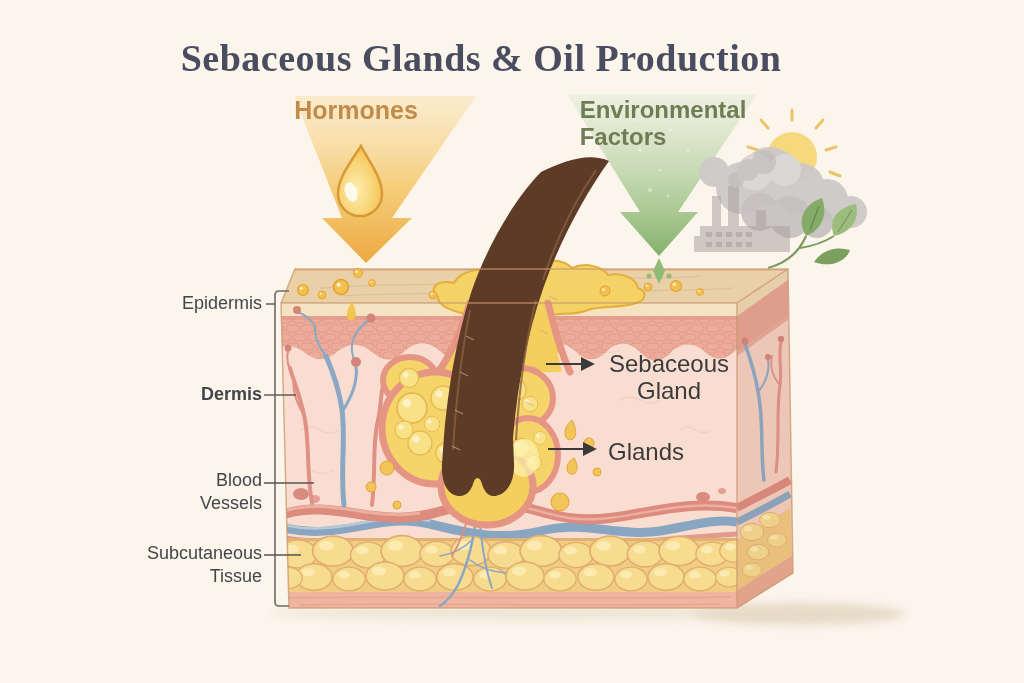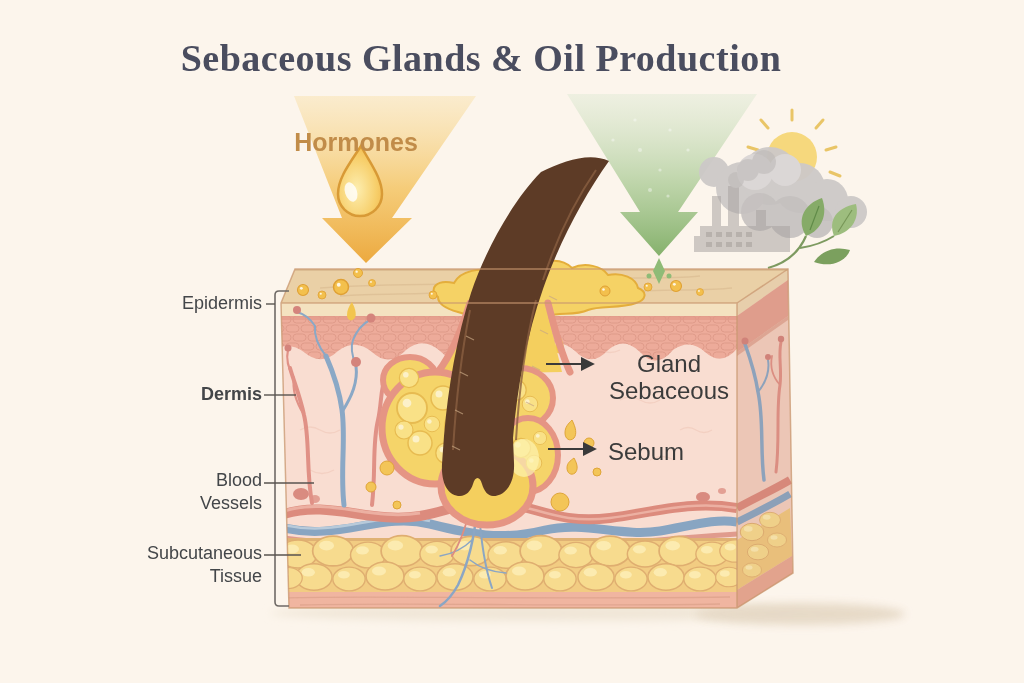--- a/index.html
+++ b/index.html
@@ -2,21 +2,21 @@
 <html><head>
 <meta charset="utf-8">
 <style>
   html,body{margin:0;padding:0;background:#fcf5ec;}
   .stage{position:relative;width:1024px;height:683px;background:#fcf5ec;overflow:hidden;
          font-family:"Liberation Sans", sans-serif;}
   .stage svg.art{position:absolute;left:0;top:0;width:1024px;height:683px;}
   .page-title{position:absolute;left:481px;top:36px;transform:translateX(-50%);
     font-family:"Liberation Serif", serif;font-weight:700;font-size:38px;letter-spacing:.5px;
     color:#4a4d5f;white-space:nowrap;}
-  .factor-label{position:absolute;font-weight:700;white-space:nowrap;text-align:left;margin-top:32px;}
+  .factor-label{position:absolute;font-weight:700;white-space:nowrap;text-align:left;}
   .factor-hormones{left:356px;top:96px;transform:translateX(-50%);font-size:25px;color:#c18c49;}
   .factor-env{left:663px;top:96px;transform:translateX(-50%);font-size:24px;line-height:27px;color:#6d7e55;}
   .layer-label{position:absolute;right:762px;text-align:right;font-size:18px;line-height:23px;
     color:#434649;white-space:nowrap;}
   .lab-epidermis{top:292px;}
   .lab-dermis{top:383px;font-weight:bold;}
   .lab-blood{top:469px;}
   .lab-subcut{top:542px;}
   .feature-label{position:absolute;font-size:24px;color:#3b3b3b;text-align:center;line-height:27px;white-space:nowrap;}
   .lab-sebaceous{left:604px;top:350px;width:130px;}
@@ -437,31 +437,35 @@
     <g stroke="#3a3a3a" stroke-width="2.2" fill="none">
       <line x1="546" y1="364" x2="592" y2="364" marker-end="url(#ah)"></line>
       <line x1="548" y1="449" x2="594" y2="449" marker-end="url(#ah)"></line>
     </g>
   </svg>
 
   <div class="page-title">Sebaceous Glands &amp; Oil Production</div>
 
   <div class="factor-label factor-hormones">Hormones</div>
 
+  <div class="factor-label factor-env">
+    <div>Environmental</div>
+    <div>Factors</div>
+  </div>
 
   <div class="layer-label lab-epidermis">Epidermis</div>
   <div class="layer-label lab-dermis">Dermis</div>
   <div class="layer-label lab-subcut">
     <div>Subcutaneous</div>
     <div>Tissue</div>
   </div>
   <div class="layer-label lab-blood">
     <div>Blood</div>
     <div>Vessels</div>
   </div>
 
   <div class="feature-label lab-sebaceous">
+    <div>Sebaceous</div>
     <div>Gland</div>
-    <div>Sebaceous</div>
   </div>
-  <div class="feature-label lab-sebum">Sebum</div>
+  <div class="feature-label lab-sebum">Glands</div>
 
 </div>
 
 </body></html>

